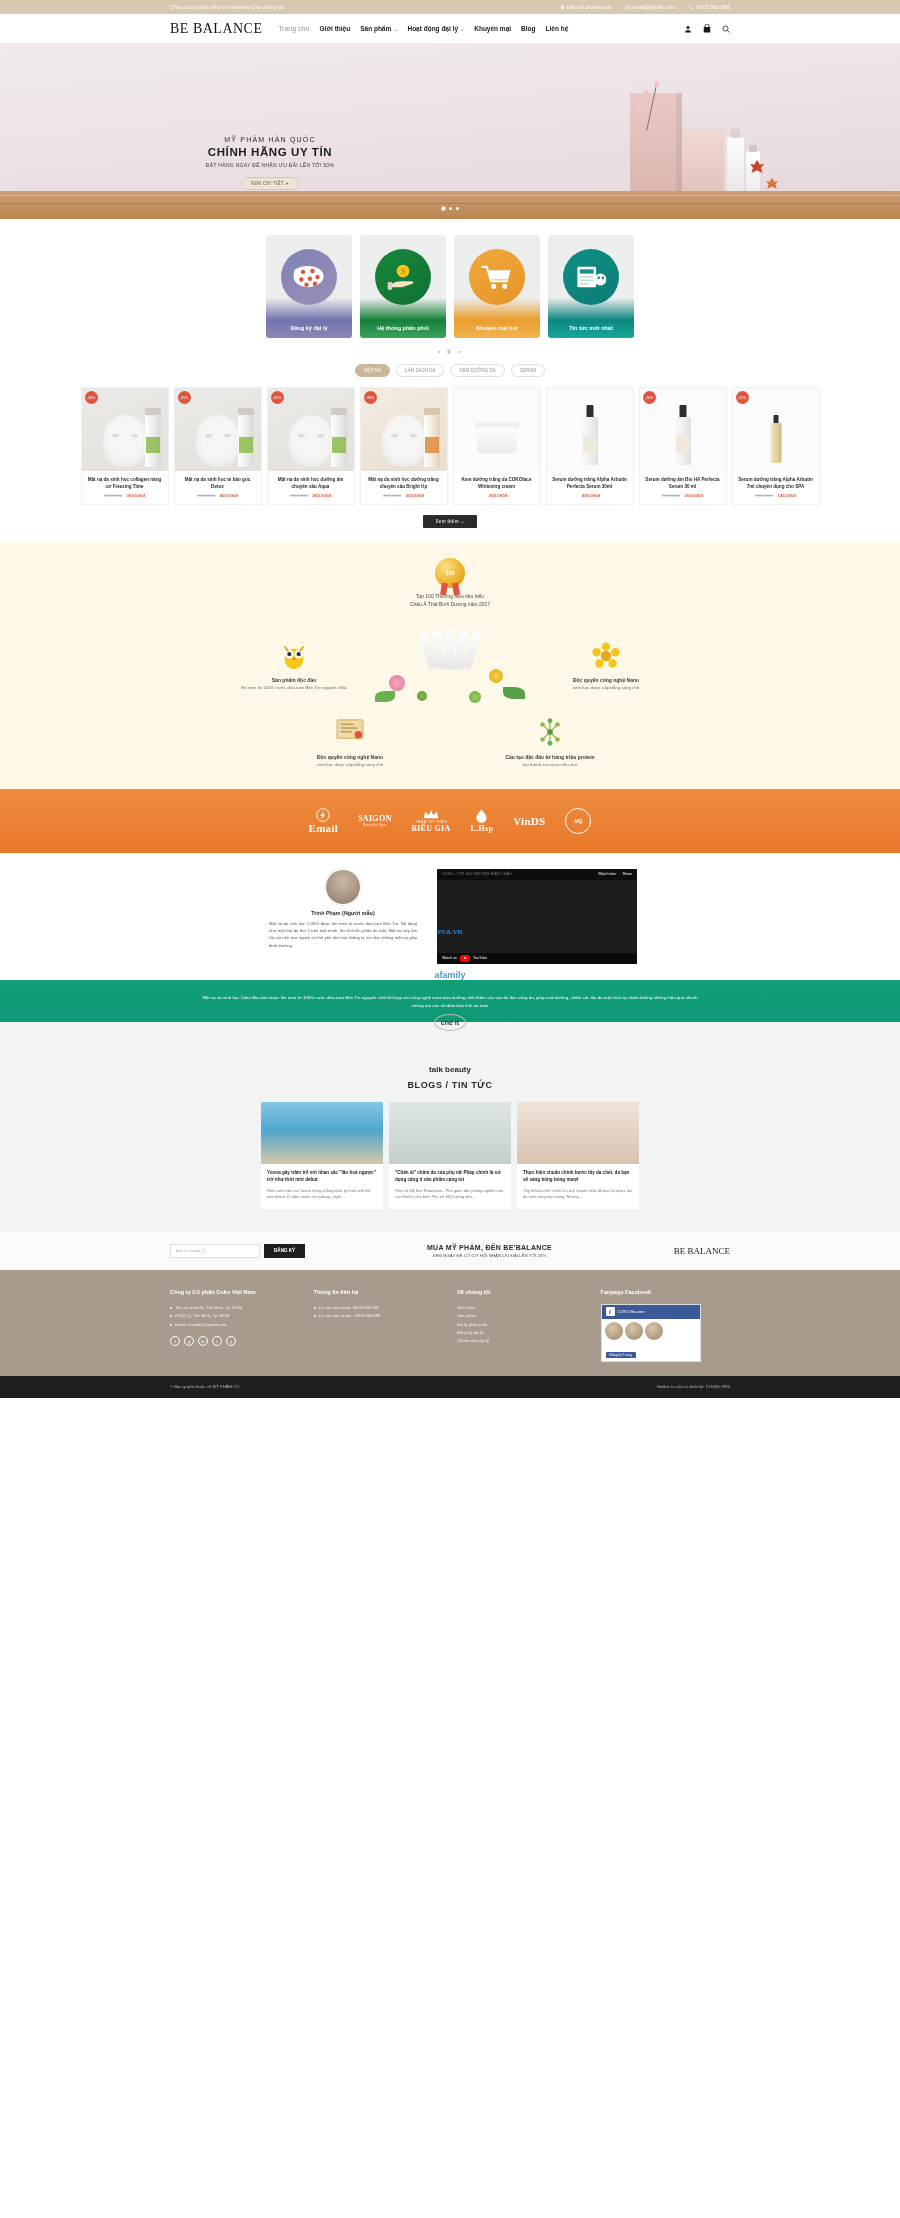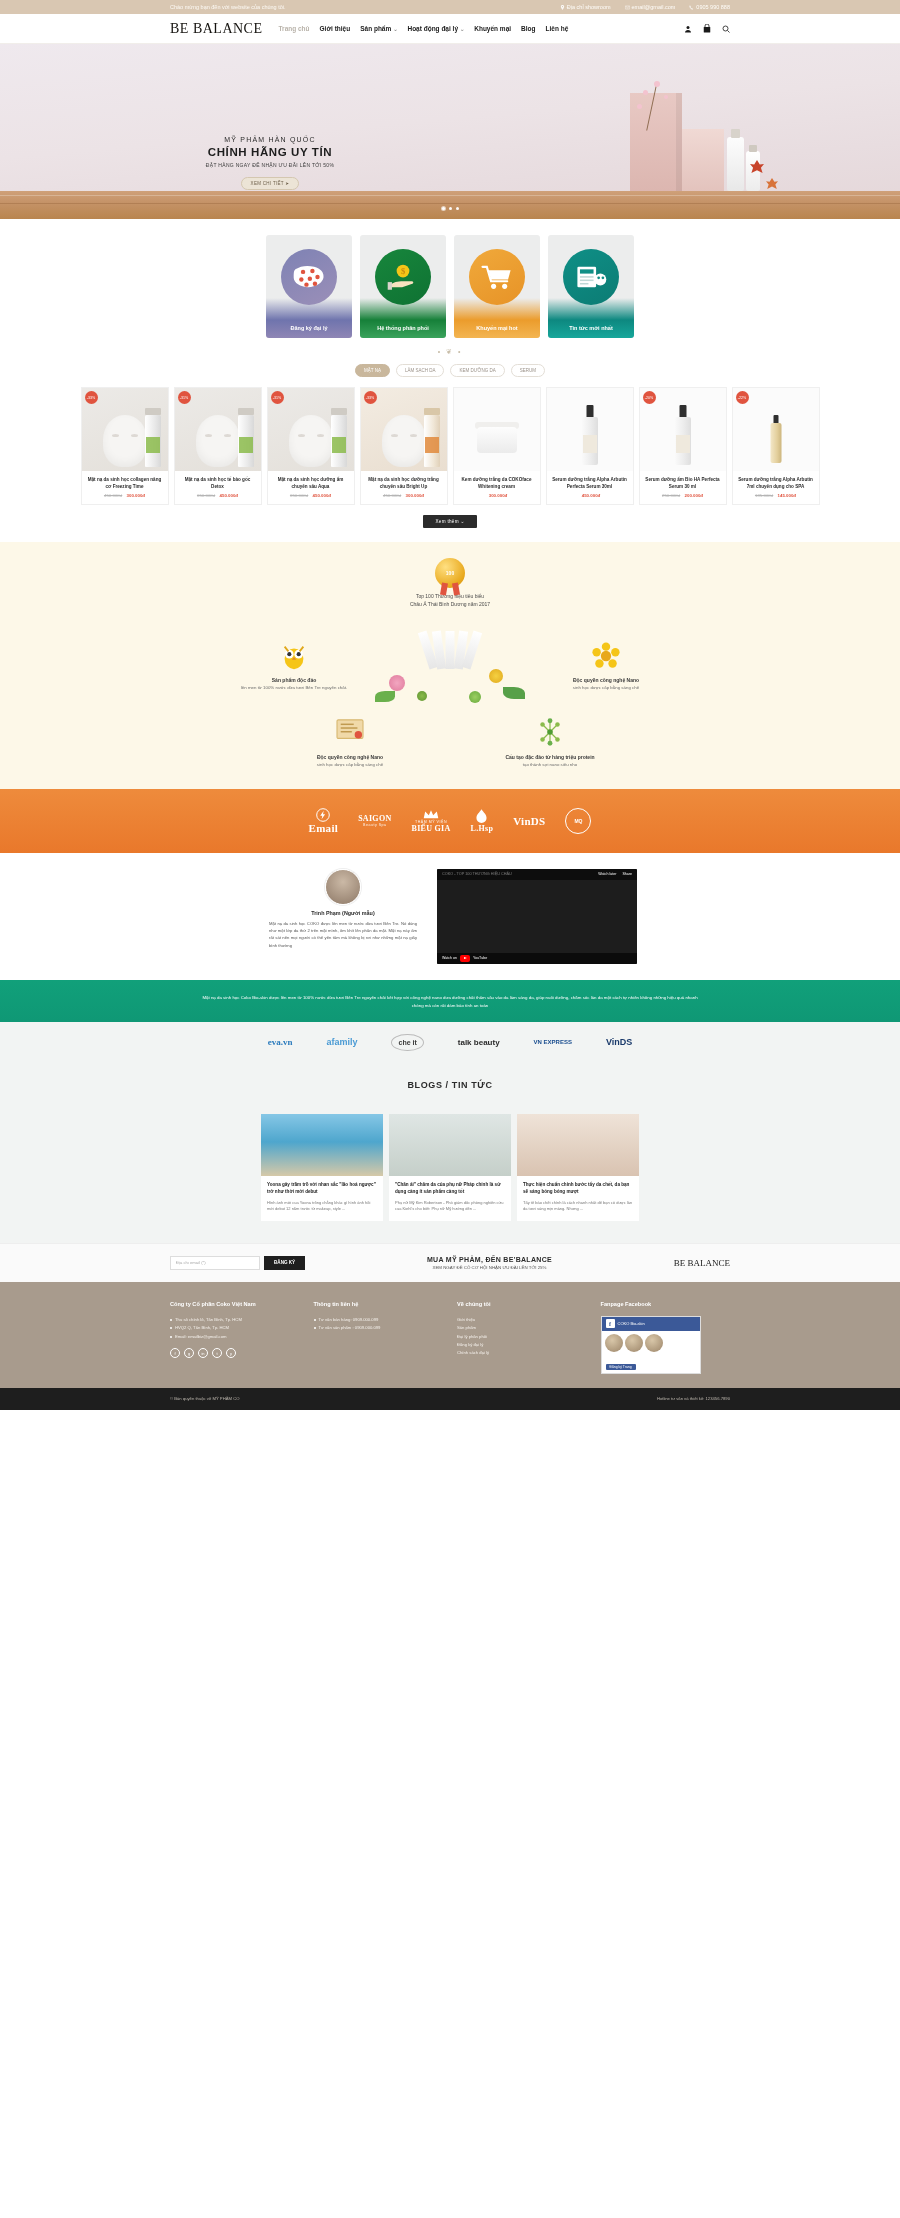--- a/index.html
+++ b/index.html
@@ -310,31 +310,31 @@
                 display:flex;align-items:center;gap:3px;color:#fff;font-size:3.6px;padding:0 5px;}
   .yt { width:10px;height:7px;background:#ff0000;border-radius:2px;display:inline-block;position:relative;}
   .yt::after{content:"";position:absolute;left:4px;top:2px;border-left:3px solid #fff;border-top:1.7px solid transparent;border-bottom:1.7px solid transparent;}
 
   
   .green {
     background: linear-gradient(180deg,#11a07a 0%,#0d9070 100%);
     padding: 14px 0 0; color:#fff; text-align:center; position:relative;
   }
   .green p { font-size:4.4px; line-height:1.85; width:500px; margin:0 auto 12px; }
-  .press { background:#f2f4f3; height:40px; display:flex;align-items:center;justify-content:center;gap:34px; }
+  .press { background:#f2f4f3; height:40px; display:flex;align-items:center;justify-content:center;gap:34px;flex-direction:column; }
   .press span { font-weight:700; color:#3a3a3a; }
   .green-arrow {
     position:absolute; left:50%; bottom:-7px; transform:translateX(-50%);
     width:0;height:0;border-left:9px solid transparent;border-right:9px solid transparent;
     border-top:8px solid #f2f4f3; z-index:3;
   }
 
   
   .blogs { background:#f2f4f3; padding:18px 0 22px; }
-  .blog-title { text-align:center;font-size:9px;font-weight:700;letter-spacing:.6px;color:#2b2b2b;margin-bottom:24px;}
+  .blog-title { text-align:center;font-size:9px;font-weight:700;letter-spacing:.6px;color:#2b2b2b;margin-bottom:12px;}
   .blog-grid { display:flex;gap:6px;justify-content:center; }
   .bcard { width:122px; background:#fff; }
   .bimg { height:62px; background:#cfd8d4; position:relative; overflow:hidden;}
   .bi1 { background: linear-gradient(180deg,#86c7e6 0%,#4ea6cd 45%,#d6c9a8 100%); }
   .bi2 { background: linear-gradient(180deg,#dfe6e4 0%,#c5cfc9 100%); }
   .bi3 { background: linear-gradient(180deg,#efe3d8 0%,#d9c3b1 100%); }
   .bbody { padding:5px 6px 8px; }
   .bh { font-size:4.6px; font-weight:700; line-height:1.6; color:#222; margin-bottom:4px;}
   .bp { font-size:4px; line-height:1.65; color:#777; }
 

